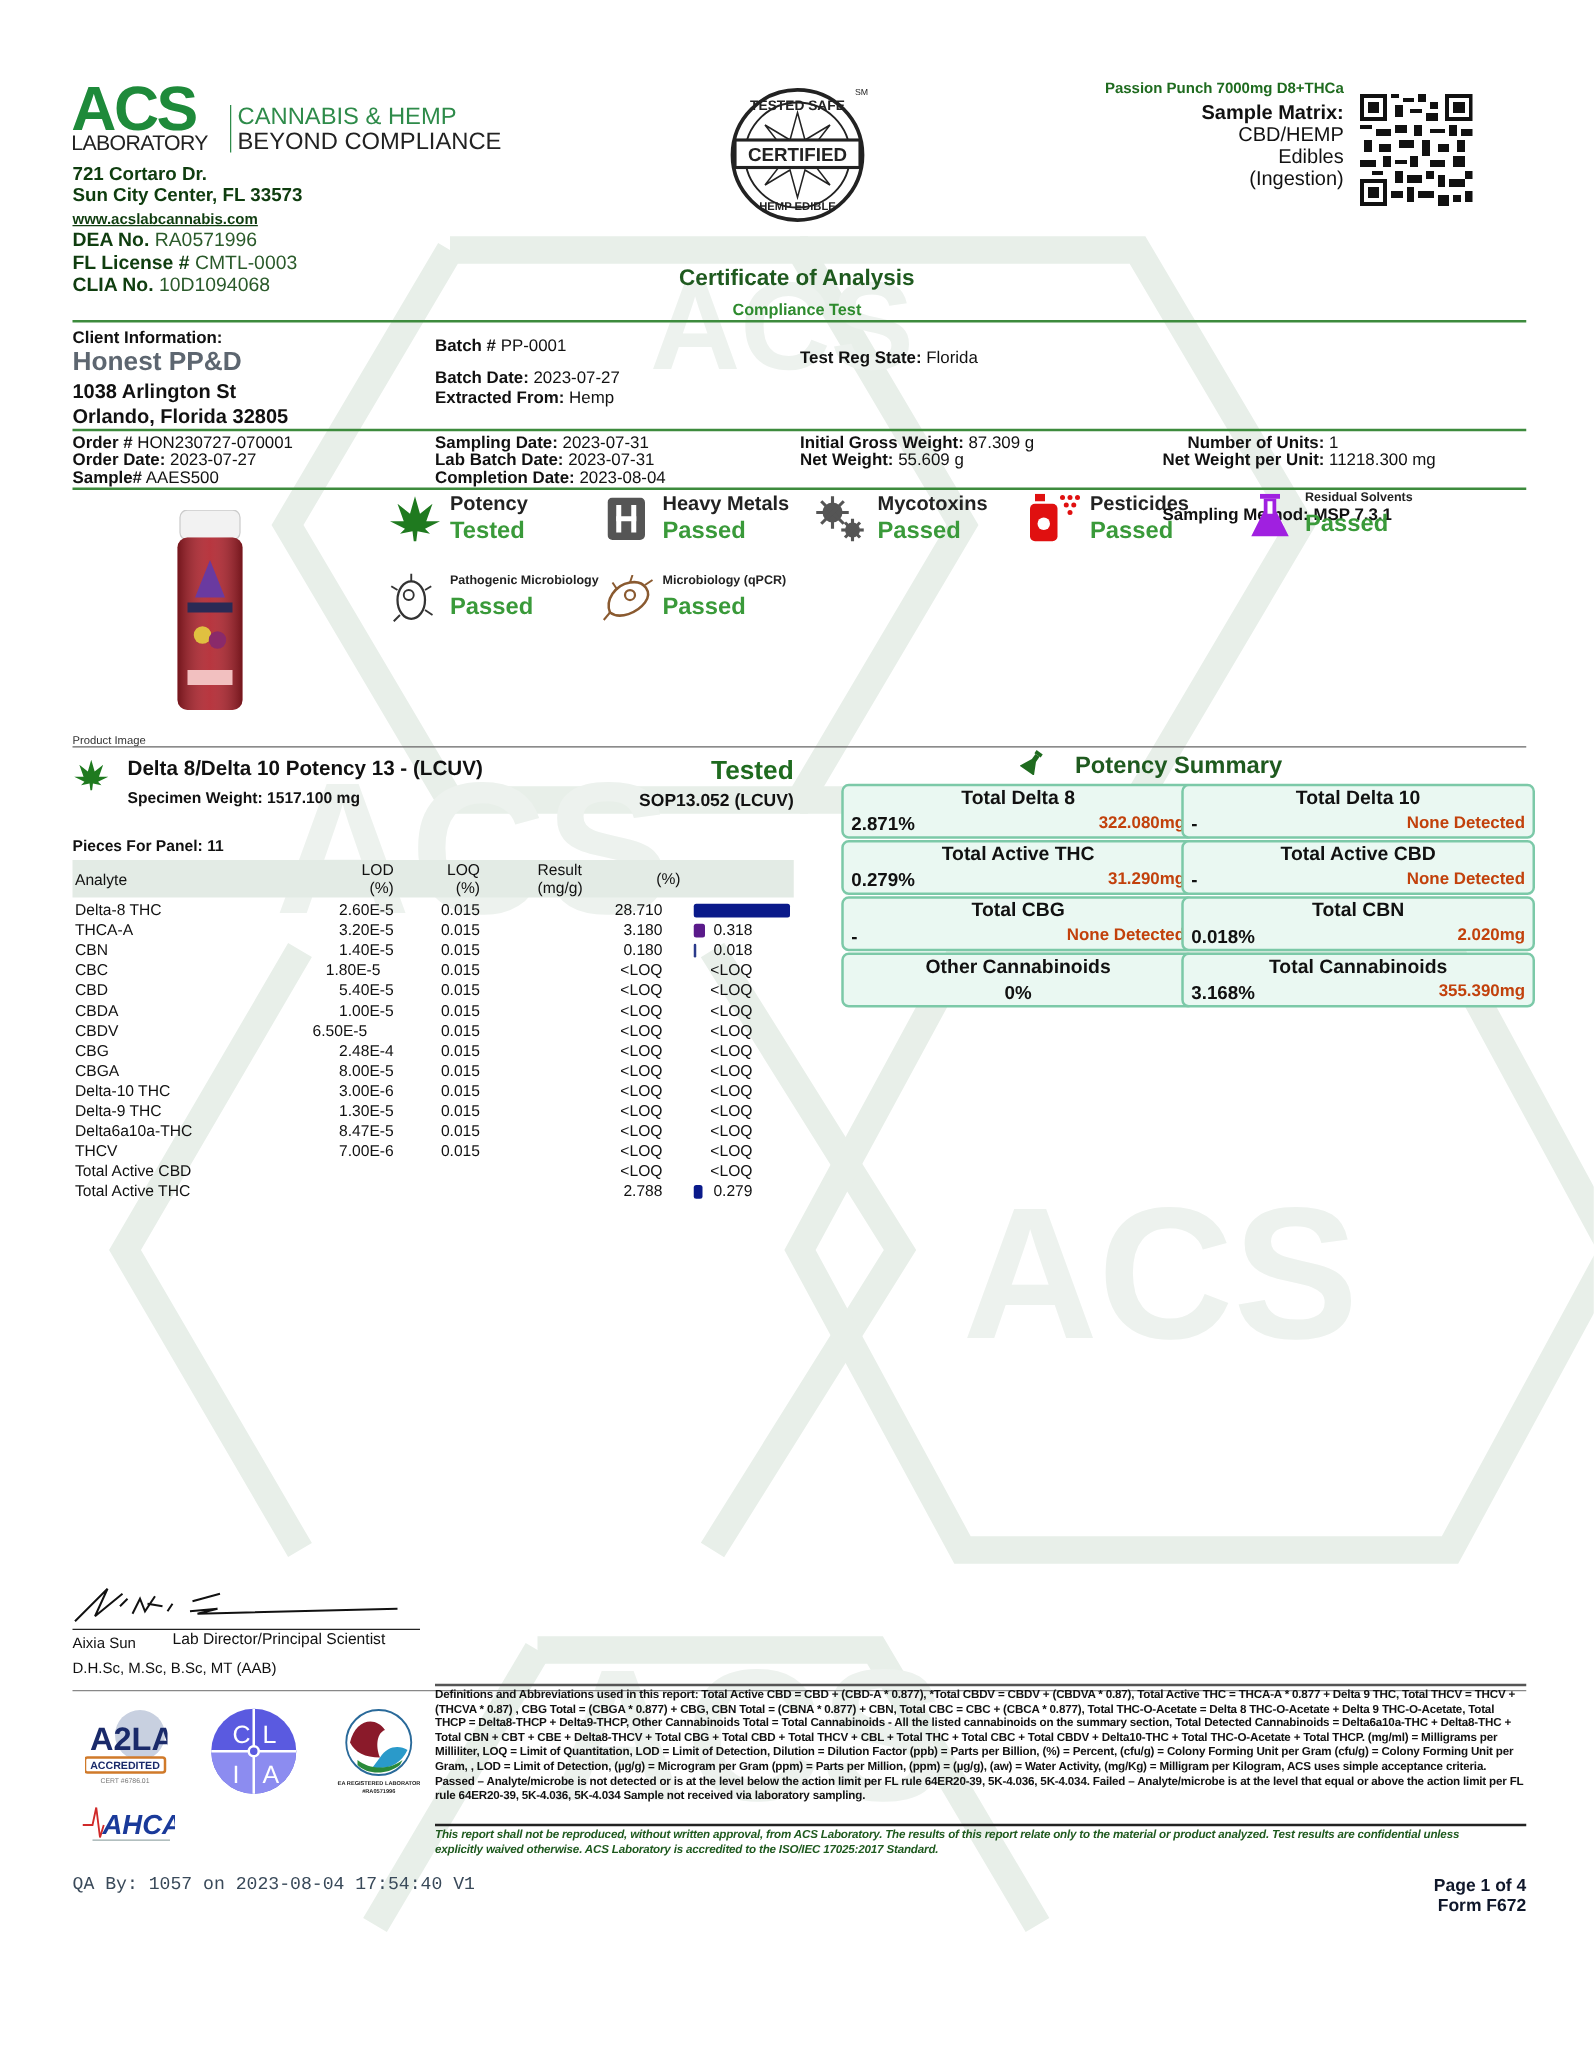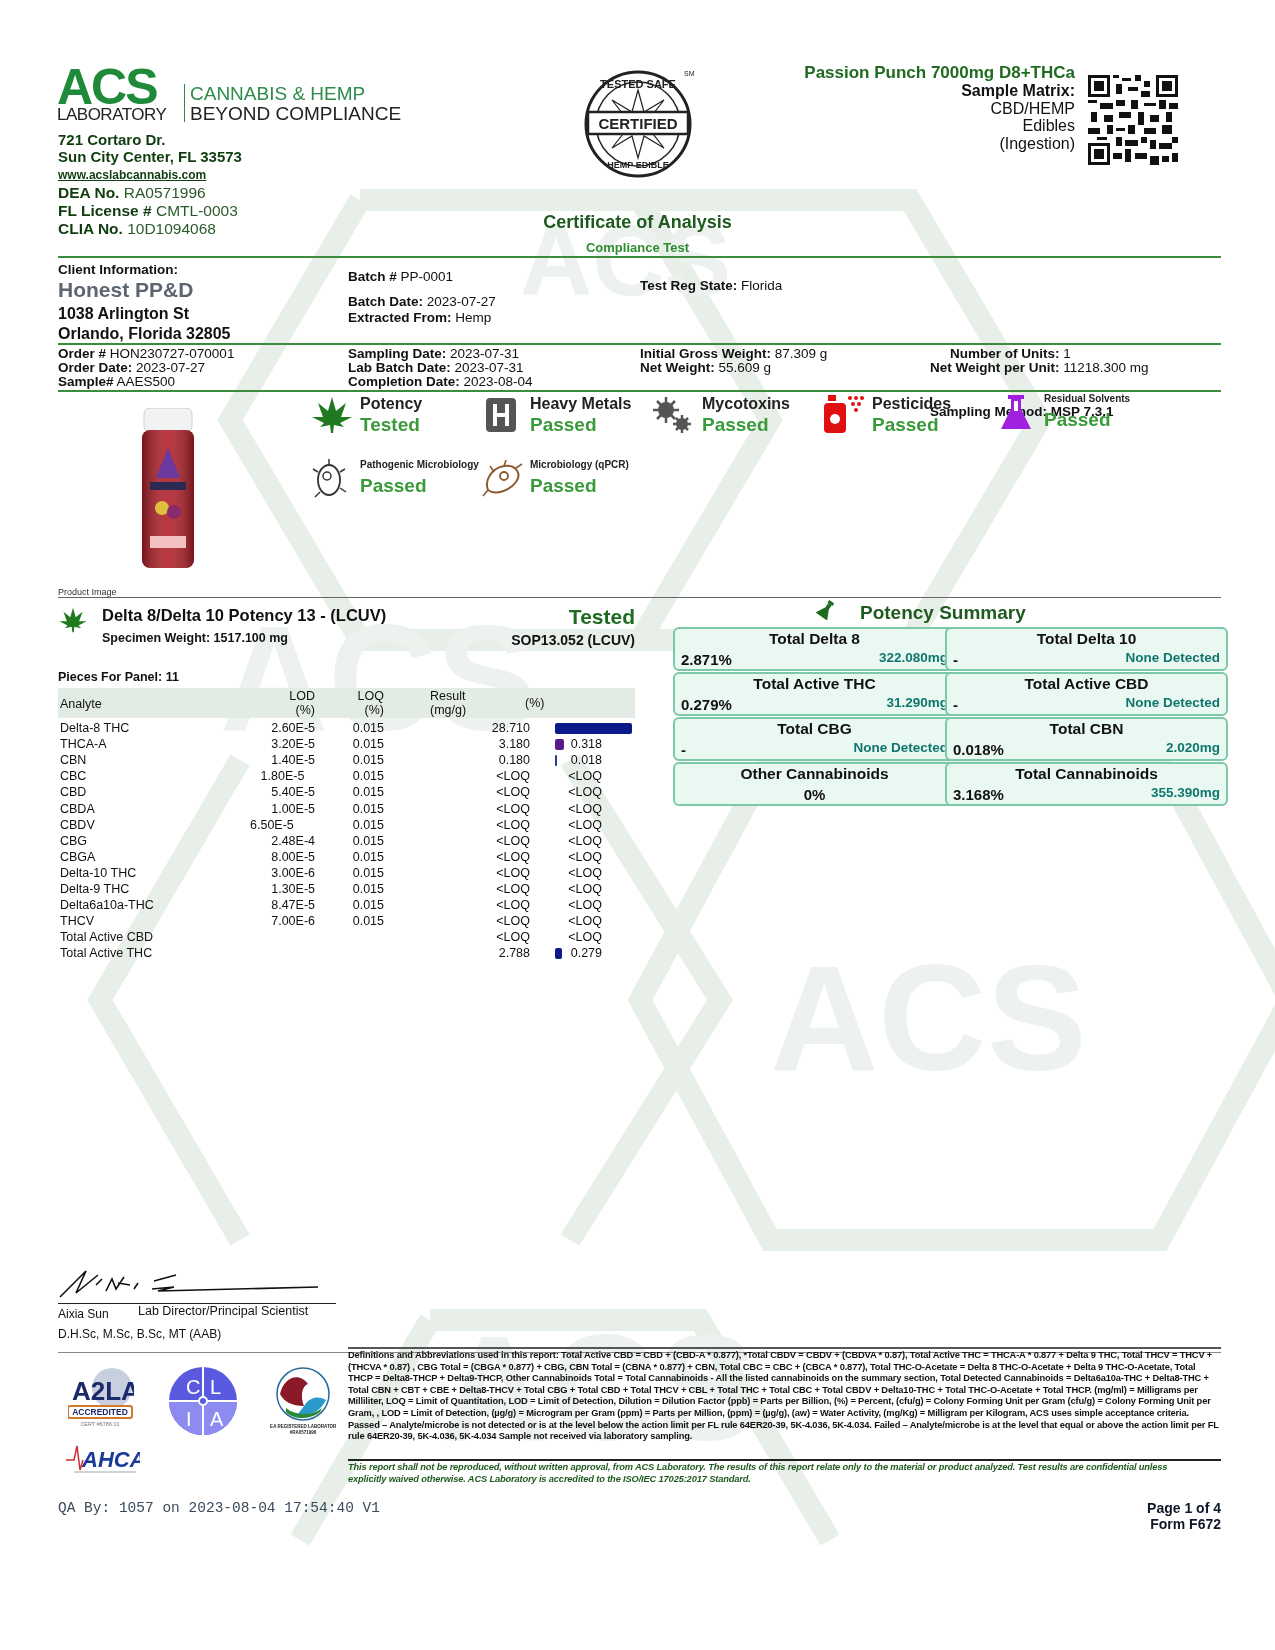--- a/index.html
+++ b/index.html
@@ -26,21 +26,21 @@
   .st-title-sm { font-size:10px; font-weight:bold; color:#222; }
   .st-val { font-size:19px; font-weight:bold; color:#3a9a3a; }
   .th-bg { position:absolute; background:#e3ebe5; }
   .row { position:absolute; left:60px; width:580px; height:16px; font-size:12.5px; line-height:16px; }
   .row span { position:absolute; top:0; }
   .bar { position:absolute; top:3px; height:11px; border-radius:2px; }
   
   .box { position:absolute; width:268px; height:40px; border:2px solid #7cc9a8; border-radius:6px; background:#eaf8f2;padding-left:11px; }
   .box .t { position:absolute; left:0; right:0; top:1px; text-align:center; font-size:15.5px; font-weight:bold; color:#111; }
   .box .pct { position:absolute; left:6px; bottom:1px; font-size:15px; font-weight:bold; color:#111; }
-  .box .mg { position:absolute; right:6px; bottom:4px; font-size:13.5px; font-weight:bold; color:#0f766e; }
+  .box .mg { position:absolute; right:6px; bottom:4px; font-size:13.5px; font-weight:bold; color:#c2410c; }
   .box .ctr { position:absolute; left:0; right:0; bottom:1px; text-align:center; font-size:15px; font-weight:bold; color:#111; }
   .disc { font-family:"Liberation Sans", sans-serif; font-size:9.3px; line-height:11.6px; font-weight:bold; color:#111; letter-spacing:-0.15px; }
   .disc2 { font-size:9.3px; line-height:11.6px; font-weight:bold; font-style:italic; color:#1f5a1f; letter-spacing:-0.15px; }
   .mono { font-family:"Liberation Mono", "DejaVu Sans Mono", monospace; }
 </style>
 </head>
 <body>
 
 <svg class="wm" width="1275" height="1650" viewBox="0 0 1275 1650">
   <g fill="none" stroke="#e8efe9" stroke-width="22" stroke-linejoin="miter">
@@ -79,21 +79,21 @@
   <g stroke="#222" stroke-width="1.2" fill="none">
     <polygon points="58,26 64,48 84,36 70,54 92,60 70,66 84,84 64,72 58,94 52,72 32,84 46,66 24,60 46,54 32,36 52,48"></polygon>
   </g>
   <rect x="8" y="48" width="100" height="22" fill="#fff" stroke="#222" stroke-width="2.5"></rect>
   <text x="58" y="65" text-anchor="middle" font-family="Liberation Sans, sans-serif" font-weight="bold" font-size="15" fill="#222">CERTIFIED</text>
   <text x="58" y="24" text-anchor="middle" font-family="Liberation Sans, sans-serif" font-weight="bold" font-size="11" fill="#222">TESTED SAFE</text>
   <text x="58" y="104" text-anchor="middle" font-family="Liberation Sans, sans-serif" font-weight="bold" font-size="9" fill="#222">HEMP EDIBLE</text>
   <text x="104" y="12" font-family="Liberation Sans, sans-serif" font-size="7" fill="#222">SM</text>
 </svg>
 
-<div class="abs" style="right:200px;top:63px;text-align:right;font-size:17px;font-weight:bold;color:#1f6b1f;">Passion Punch 7000mg D8+THCa</div>
+<div class="abs" style="right:200px;top:63px;text-align:right;font-size:12px;font-weight:bold;color:#1f6b1f;">Passion Punch 7000mg D8+THCa</div>
 <div class="abs" style="right:200px;top:82px;text-align:right;font-size:16px;line-height:17.5px;">
   <div class="b">Sample Matrix:</div>
   <div>CBD/HEMP</div>
   <div>Edibles</div>
   <div>(Ingestion)</div>
 </div>
 <svg class="abs" style="left:1088px;top:75px;" width="90" height="90" viewBox="0 0 29 29" shape-rendering="crispEdges">
   <rect width="29" height="29" fill="#fff"></rect>
   <g fill="#111">
     <rect x="0" y="0" width="7" height="7"></rect>

